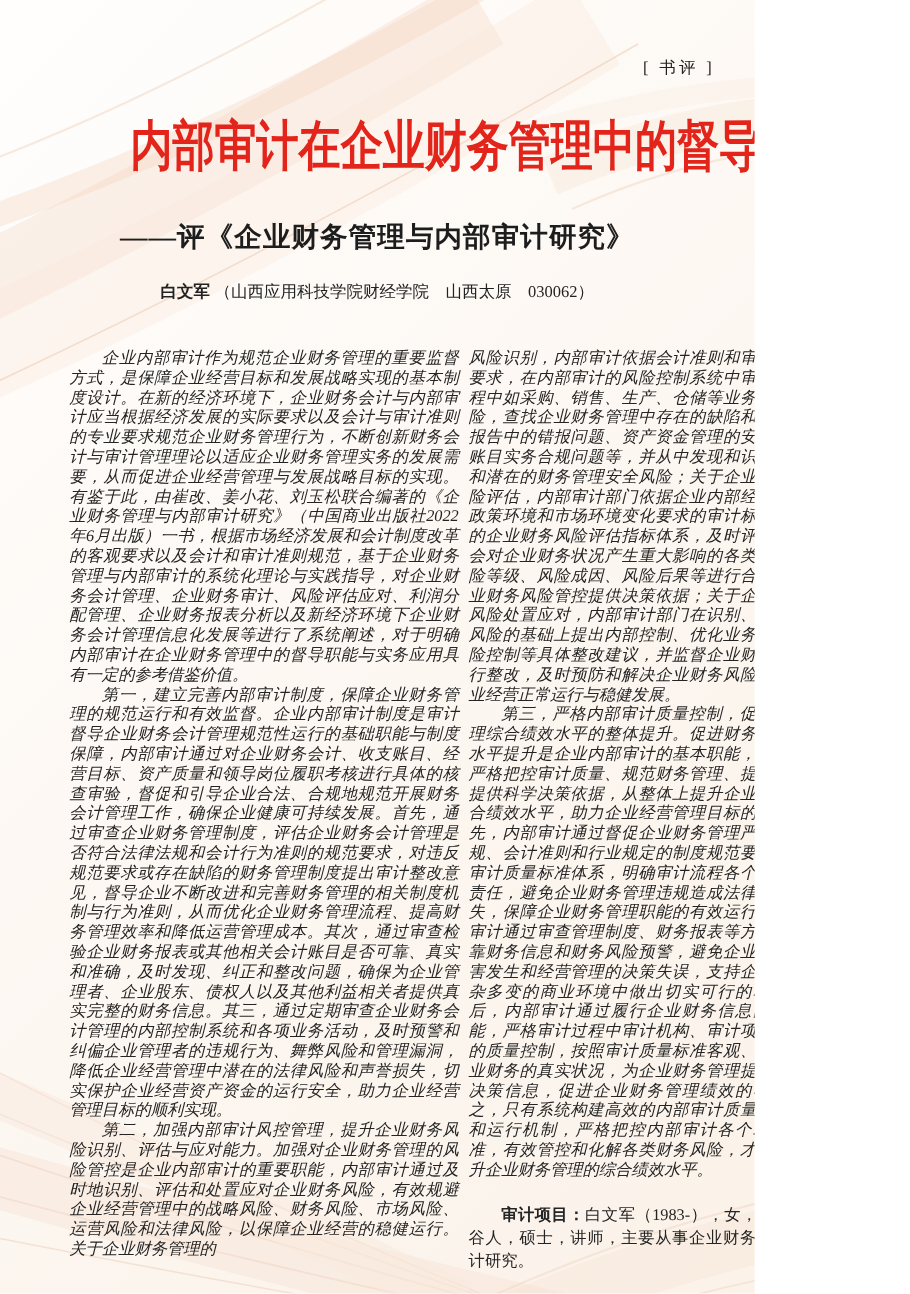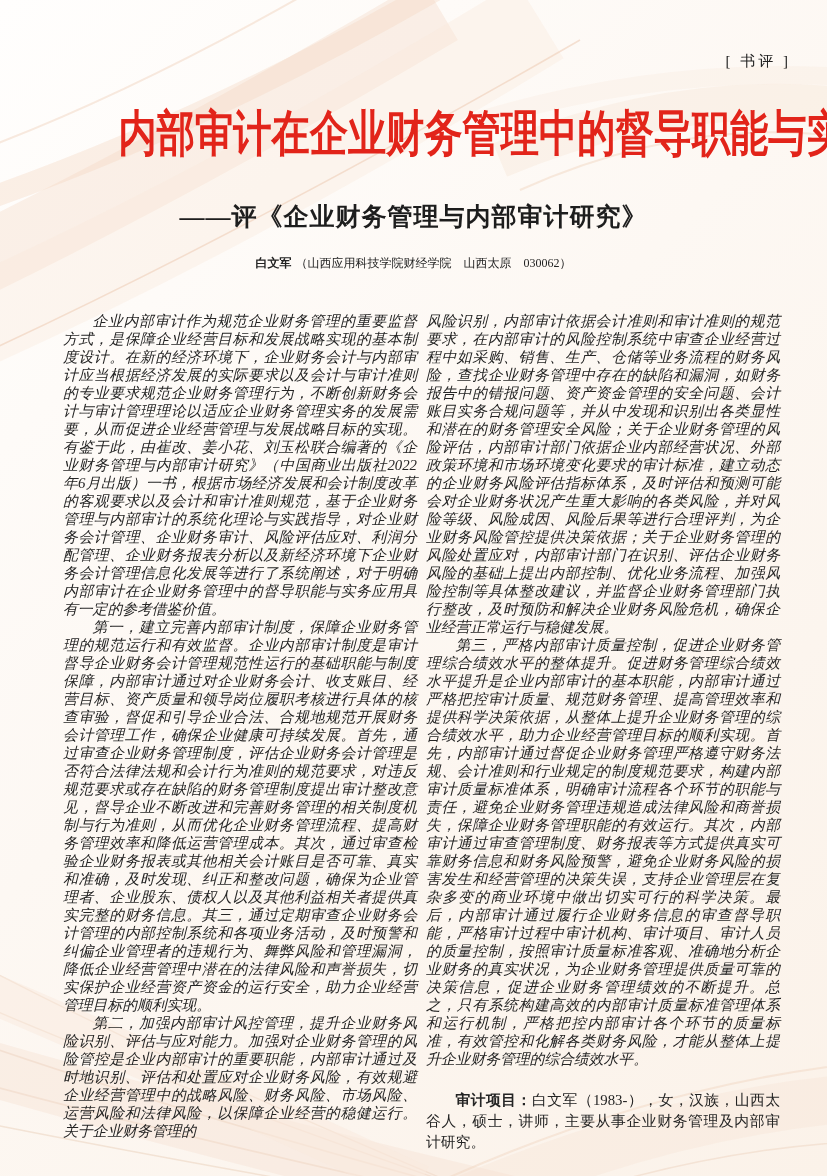--- a/index.html
+++ b/index.html
@@ -3,21 +3,21 @@
 <meta charset="utf-8">
 <style>
   html,body{margin:0;padding:0;}
   body{
     width:827px;height:1176px;
     font-family:"Liberation Serif", serif;
     background:#ffffff;
   }
   .page{
     position:relative;
-    width:827px;height:1176px;
+    width:686px;height:1176px;
     overflow:hidden;
     background:linear-gradient(135deg,#fffefd 0%,#fdf8f3 45%,#fbf2e9 100%);
   }
   .decor{
     position:absolute;inset:0;width:827px;height:1176px;
     pointer-events:none;
   }
   .content{position:relative;z-index:2;}
   .review-tag{
     position:absolute;top:52px;right:36px;
@@ -39,21 +39,21 @@
     text-align:center;
     font-family:"Liberation Serif", serif;
     font-weight:bold;
     font-size:25px;line-height:1.35;
     color:#1d1d1d;
     letter-spacing:1px;
   }
   .byline{
     margin:22px 0 0 0;
     text-align:center;
-    font-size:12px;color:#222;line-height:1.4;
+    font-size:15px;color:#222;line-height:1.4;
   }
   .byline .name{
     font-family:"Liberation Sans", sans-serif;
     font-weight:bold;margin-right:4px;
   }
   .byline .affil{font-family:"Liberation Serif", serif;}
   .columns{
     margin:40px 47px 0 63px;
     display:flex;gap:9px;
   }

